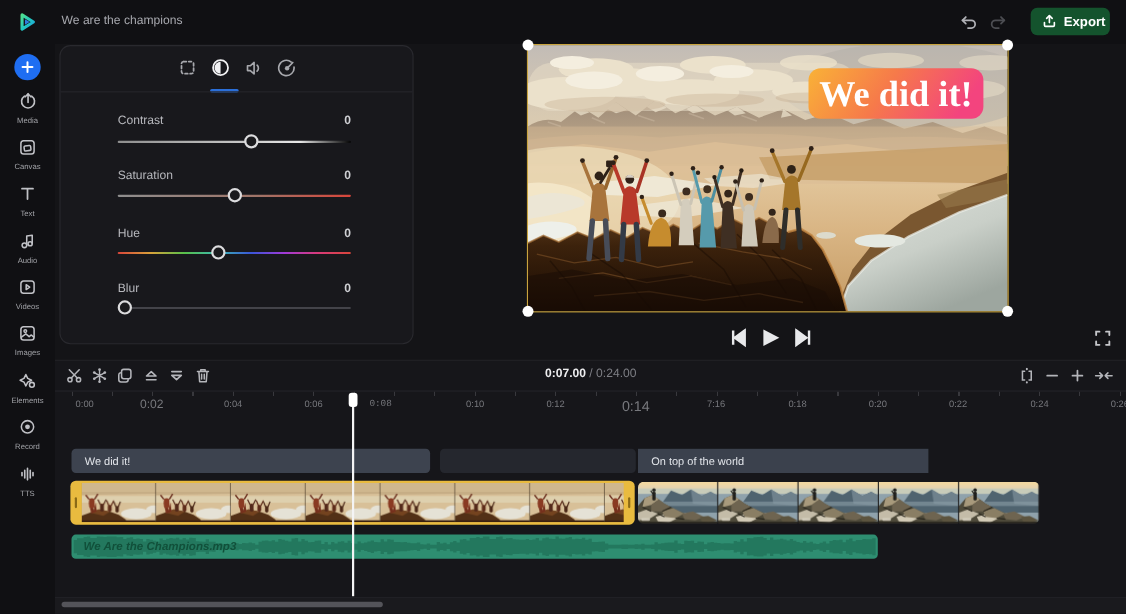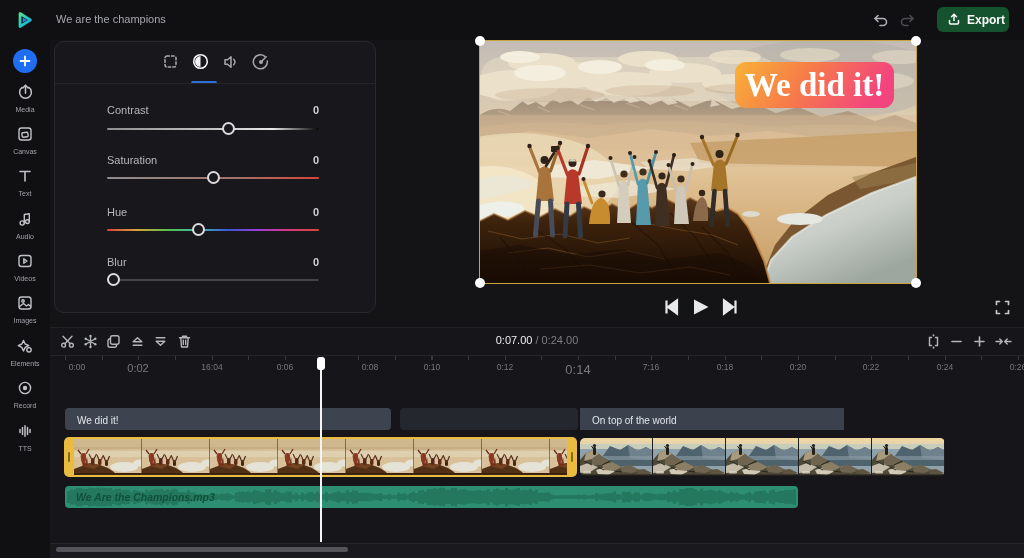--- a/index.html
+++ b/index.html
@@ -378,43 +378,43 @@
   </svg>
   <svg class="abs" style="left:80px;top:7px" width="15" height="15" viewBox="0 0 15 15" fill="none" stroke="#b4b5ba" stroke-width="1.5" stroke-linecap="round" stroke-linejoin="round">
     <path d="M3.2 7.8 L7.5 3.8 L11.8 7.8 Z M3.2 11.2 H11.8"></path>
   </svg>
   <svg class="abs" style="left:103px;top:7px" width="15" height="15" viewBox="0 0 15 15" fill="none" stroke="#b4b5ba" stroke-width="1.5" stroke-linecap="round" stroke-linejoin="round">
     <path d="M3.2 3.8 H11.8 M3.2 7.2 L7.5 11.2 L11.8 7.2 Z"></path>
   </svg>
   <svg class="abs" style="left:127px;top:7px" width="15" height="15" viewBox="0 0 15 15" fill="none" stroke="#b4b5ba" stroke-width="1.4" stroke-linecap="round" stroke-linejoin="round">
     <path d="M2.5 3.8 H12.5 M5.5 3.8 V2.2 h4 v1.6 M3.8 3.8 L4.5 13 h6 L11.2 3.8 M6.3 6.3 V10.5 M8.7 6.3 V10.5"></path>
   </svg>
-  <div class="abs" style="left:0;top:7px;width:974px;text-align:center;font-size:11px;color:#7e7f85;"><span style="color:#eeeef0;font-weight:normal;">0:07.00</span> / 0:24.00</div>
+  <div class="abs" style="left:0;top:7px;width:974px;text-align:center;font-size:11px;color:#7e7f85;"><span style="color:#eeeef0;font-weight:bold;">0:07.00</span> / 0:24.00</div>
   <svg class="abs" style="left:876px;top:7px" width="15" height="15" viewBox="0 0 15 15" fill="none" stroke="#b4b5ba" stroke-width="1.4" stroke-linecap="round">
     <path d="M5.5 3.5 H3.5 V11.5 H5.5 M9.5 3.5 H11.5 V11.5 H9.5"></path>
       <path d="M7.5 1.2 V1.6 M7.5 13.4 V13.8" stroke-width="1.8"></path>
   </svg>
   <svg class="abs" style="left:899px;top:7px" width="15" height="15" viewBox="0 0 15 15" stroke="#b4b5ba" stroke-width="1.6" stroke-linecap="round">
       <path d="M3 7.5 H12"></path>
     </svg>
   <svg class="abs" style="left:922px;top:7px" width="15" height="15" viewBox="0 0 15 15" stroke="#b4b5ba" stroke-width="1.6" stroke-linecap="round">
       <path d="M3 7.5 H12 M7.5 3 V12"></path>
     </svg>
   <svg class="abs" style="left:945px;top:7px" width="17" height="15" viewBox="0 0 17 15" fill="none" stroke="#b4b5ba" stroke-width="1.4" stroke-linecap="round" stroke-linejoin="round">
     <path d="M1 7.5 H7 M4.8 5 L7.3 7.5 L4.8 10 M16 7.5 H10 M12.2 5 L9.7 7.5 L12.2 10"></path>
   </svg>
   <div class="abs" style="left:0;bottom:0;width:974px;height:1px;background:#232328;"></div>
 </div>
 <div id="ruler" class="abs" style="left:50px;top:356px;width:974px;height:22px;overflow:hidden;z-index:2;">
   <div class="abs" style="left:15px;top:0;width:959px;height:4px;background:repeating-linear-gradient(90deg,#38383d 0 1px,transparent 1px 36.65px);"></div>
   <div class="abs" style="left:15px;top:6px;transform:translateX(-50%);font-size:8.5px;color:#77787d;margin-left:12px;">0:00</div>
   <div class="abs" style="left:88px;top:6px;transform:translateX(-50%);font-size:11px;color:#77787d;">0:02</div>
-  <div class="abs" style="left:162px;top:6px;transform:translateX(-50%);font-size:8.5px;color:#77787d;">16:04</div>
+  <div class="abs" style="left:162px;top:6px;transform:translateX(-50%);font-size:8.5px;color:#77787d;">0:04</div>
   <div class="abs" style="left:235px;top:6px;transform:translateX(-50%);font-size:8.5px;color:#77787d;">0:06</div>
-  <div class="abs" style="left:320px;top:6px;transform:translateX(-50%);font-size:8.5px;color:#77787d;">0:08</div>
+  <div class="abs" style="left:296px;top:6px;transform:translateX(-50%);font-size:8.5px;color:#77787d;font-family:Liberation Mono, monospace;">0:08</div>
   <div class="abs" style="left:382px;top:6px;transform:translateX(-50%);font-size:8.5px;color:#77787d;">0:10</div>
   <div class="abs" style="left:455px;top:6px;transform:translateX(-50%);font-size:8.5px;color:#77787d;">0:12</div>
   <div class="abs" style="left:528px;top:6px;transform:translateX(-50%);font-size:13px;color:#77787d;">0:14</div>
   <div class="abs" style="left:601px;top:6px;transform:translateX(-50%);font-size:8.5px;color:#77787d;">7:16</div>
   <div class="abs" style="left:675px;top:6px;transform:translateX(-50%);font-size:8.5px;color:#77787d;">0:18</div>
   <div class="abs" style="left:748px;top:6px;transform:translateX(-50%);font-size:8.5px;color:#77787d;">0:20</div>
   <div class="abs" style="left:821px;top:6px;transform:translateX(-50%);font-size:8.5px;color:#77787d;">0:22</div>
   <div class="abs" style="left:895px;top:6px;transform:translateX(-50%);font-size:8.5px;color:#77787d;">0:24</div>
   <div class="abs" style="left:968px;top:6px;transform:translateX(-50%);font-size:8.5px;color:#77787d;">0:26</div>
 </div>

